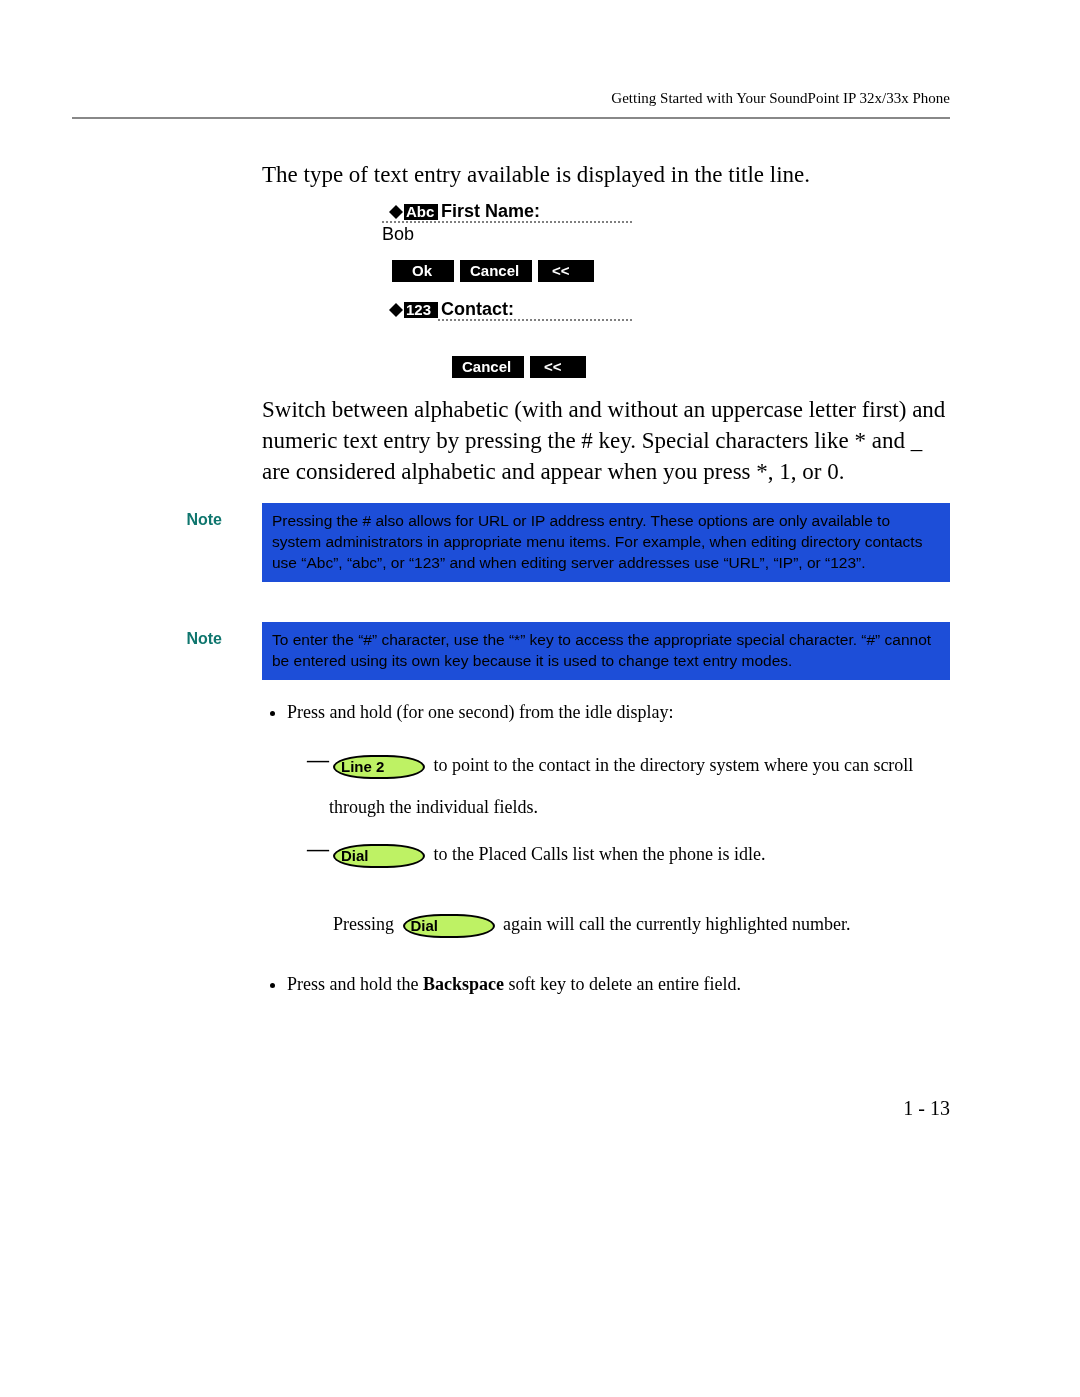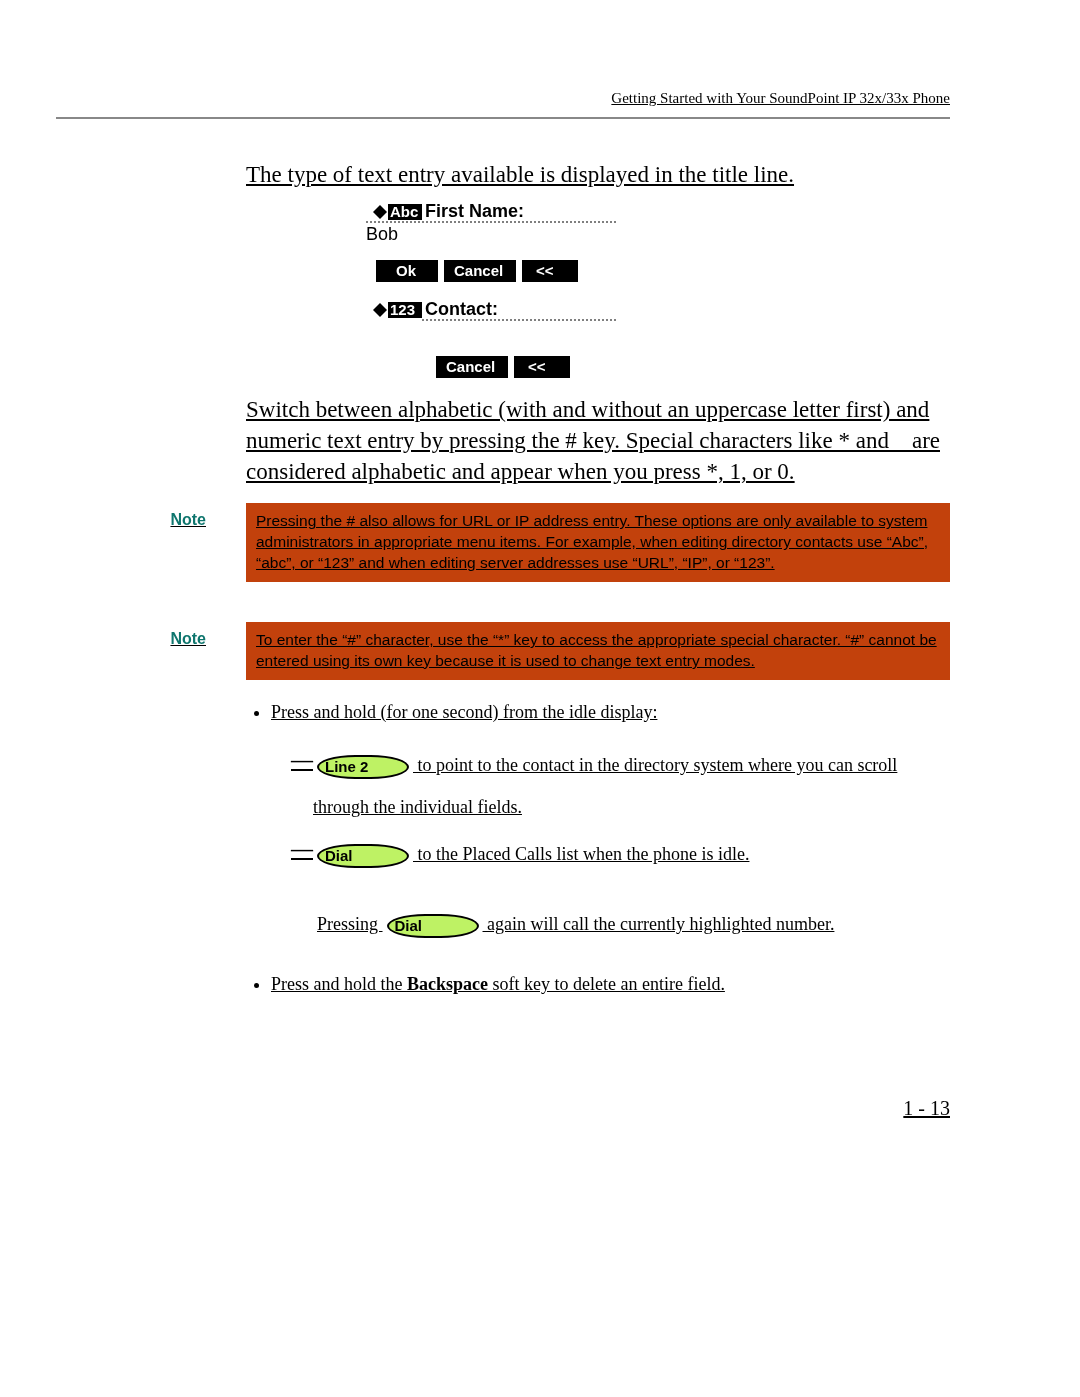--- a/index.html
+++ b/index.html
@@ -4,22 +4,21 @@
 <style>
   body {
     margin: 0;
     padding: 0;
     background: #fff;
     font-family: "Palatino Linotype", "Book Antiqua", Palatino, serif;
     color: #000;
     width: 1080px;
   }
   .page {
-    padding: 90px 130px 60px 56px;
-    text-decoration: underline;
+    padding: 90px 130px 60px 72px;
   }
   .header-right {
     text-align: right;
     font-size: 15px;
     margin-bottom: 10px;
   }
   .header-rule {
     border: none;
     border-top: 2px solid #888;
     margin: 0 0 40px 0;
@@ -50,21 +49,21 @@
     padding-right: 40px;
     box-sizing: border-box;
     color: #0f766e;
     font-weight: bold;
     font-family: Arial, Helvetica, sans-serif;
     font-size: 16px;
     padding-top: 8px;
   }
   .note-body {
     flex: 1;
-    background: #c2410c;
+    background: #1d4ed8;
     padding: 8px 10px;
     font-family: Arial, Helvetica, sans-serif;
     font-size: 15.5px;
     line-height: 1.35;
   }
   ul.bullets {
     list-style: disc;
     padding-left: 25px;
     margin: 20px 0 0 0;
   }

